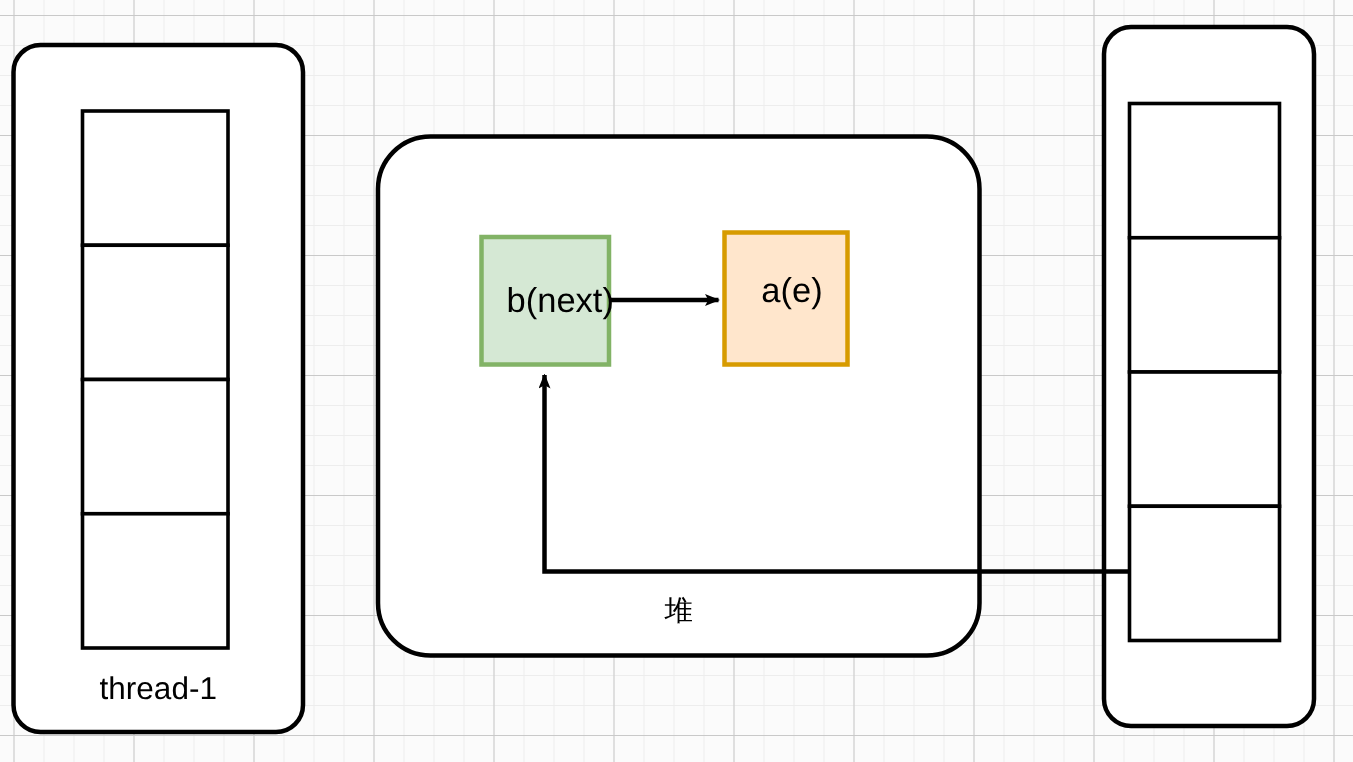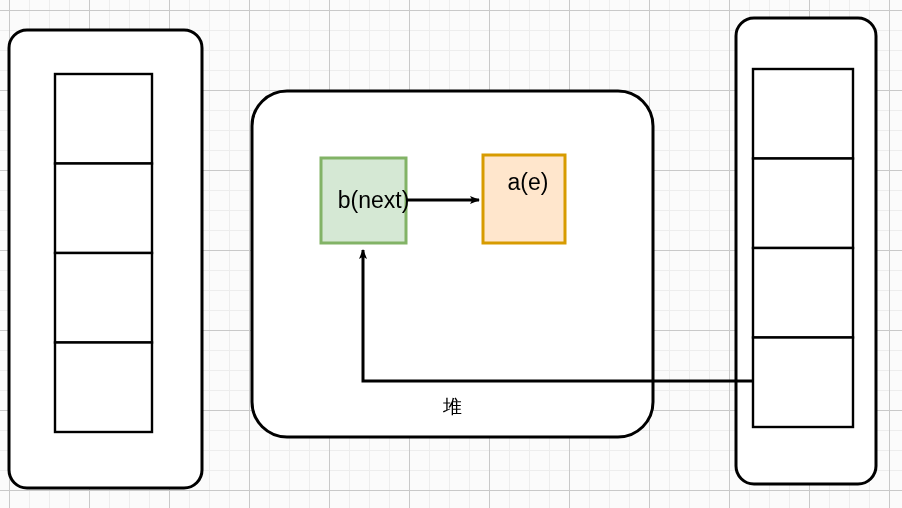--- a/index.html
+++ b/index.html
@@ -91,19 +91,20 @@
 
     <rect x="321" y="158" width="85" height="85" fill="#d5e8d4" stroke="#82b366" stroke-width="3"></rect>
 
     <rect x="483" y="155" width="82" height="88" fill="#ffe6cc" stroke="#d79b00" stroke-width="3"></rect>
 
     <path d="M 406 200 L 479 200" fill="none" stroke="#000000" stroke-width="3" marker-end="url(#arrowhead)"></path>
   </svg>
 
   <div class="box-label" style="left:321px; top:158px; width:85px; height:85px;">b(next)</div>
 
-  <div class="box-label" style="left:483px; top:138px; width:70px; height:88px;">a(e)</div>
+  <div class="box-label" style="left:483px; top:149px; width:70px; height:88px;">a(e)</div>
 
   <div class="heap-label" style="left:252px; top:394px; width:401px;">堆</div>
 
+  <div class="thread-label" style="left:9px; top:448px; width:193px;">thread-1</div>
 
 
 </div>
 
 </body></html>

